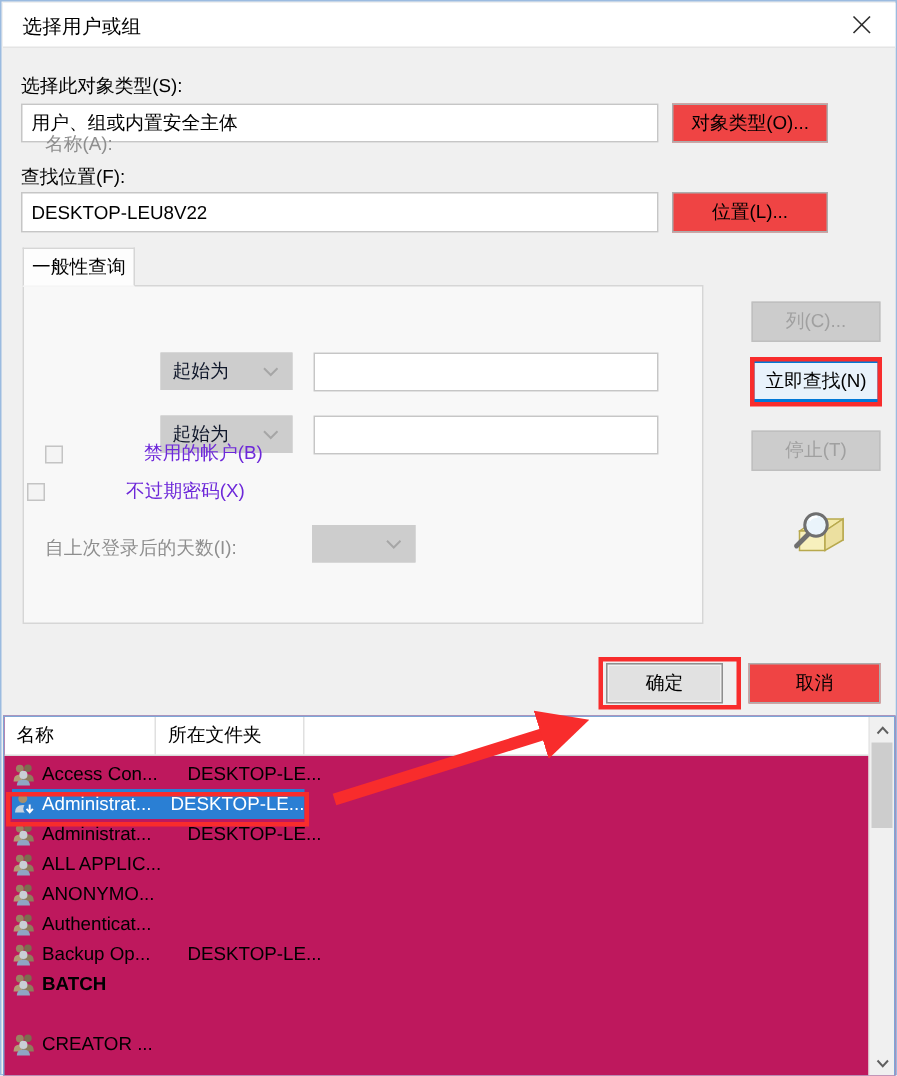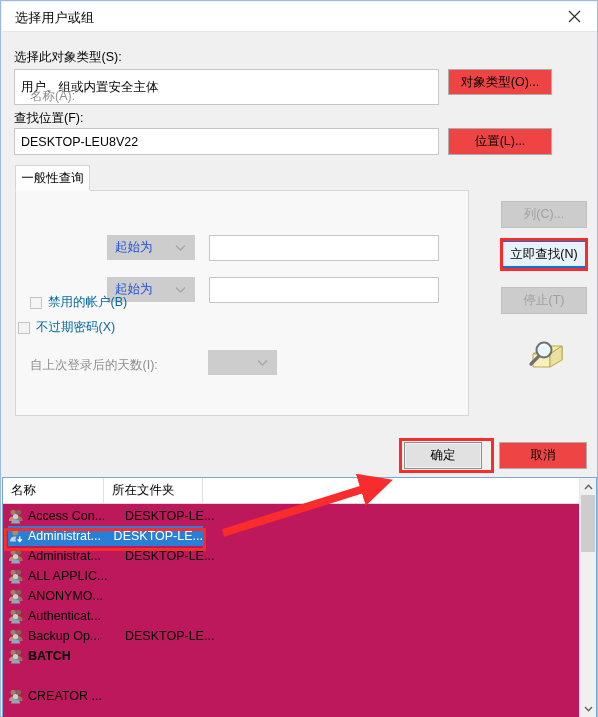--- a/index.html
+++ b/index.html
@@ -52,30 +52,30 @@
   .tab{
     position:absolute;background:#fdfdfd;border:1px solid #d6d6d6;border-bottom:1px solid #f8f8f8;
     box-sizing:border-box;font-size:12.5px;color:#000;display:flex;align-items:center;
     justify-content:center;cursor:default;white-space:nowrap;z-index:3;
   }
   
   .combo{
     position:absolute;background:#cdcdcd;border:1px solid #cdcdcd;box-sizing:border-box;
     display:flex;align-items:center;cursor:default;
   }
-  .combo .cval{font-size:12.5px;color:#1d4ed8;padding-left:7px;white-space:nowrap;}
+  .combo .cval{font-size:12.5px;color:#0f172a;padding-left:7px;white-space:nowrap;}
   .combo .chev{position:absolute;right:8px;top:50%;transform:translateY(-50%);}
   .chev svg{display:block;}
   
   .cbrow{position:absolute;display:flex;align-items:center;cursor:default;}
   .cbbox{
     width:12px;height:12px;border:1px solid #c4c4c4;background:#f4f4f4;box-sizing:border-box;
     margin-right:6px;flex:none;
   }
-  .cbtext{font-size:12.5px;color:#0369a1;white-space:nowrap;}
+  .cbtext{font-size:12.5px;color:#6d28d9;white-space:nowrap;margin-left:48px;}
   
   .searchpic{position:absolute;width:44px;height:36px;}
   
   .listbox{
     position:absolute;background:#be185d;border:1px solid #7ea6d6;box-sizing:border-box;
     overflow:hidden;
   }
   .lhead{
     position:absolute;left:0;top:0;right:0;height:26px;background:#ffffff;
     border-bottom:1px solid #d9d9d9;box-sizing:border-box;
@@ -112,21 +112,21 @@
       <svg width="13" height="13" viewBox="0 0 13 13">
         <line x1="1" y1="1" x2="12" y2="12" stroke="#2b2b2b" stroke-width="1.1"></line>
         <line x1="12" y1="1" x2="1" y2="12" stroke="#2b2b2b" stroke-width="1.1"></line>
       </svg>
     </div>
   </div>
 
   <div class="content">
 
     <div class="lbl" style="left:12px;top:17px;">选择此对象类型(S):</div>
-    <div class="txtbox" style="left:12px;top:37px;width:425px;height:36px;">用户、组或内置安全主体</div>
+    <div class="txtbox" style="left:12px;top:37px;width:425px;height:26px;">用户、组或内置安全主体</div>
     <div class="btn" style="left:446px;top:37px;width:104px;height:26px;">对象类型(O)...</div>
 
     <div class="lbl" style="left:12px;top:78px;">查找位置(F):</div>
     <div class="txtbox" style="left:12px;top:96px;width:425px;height:27px;">DESKTOP-LEU8V22</div>
     <div class="btn" style="left:446px;top:96px;width:104px;height:27px;">位置(L)...</div>
 
     <div class="tab" style="left:13px;top:133px;width:75px;height:26px;">一般性查询</div>
     <div class="groupframe" style="left:13px;top:158px;width:454px;height:226px;"></div>
 
     <div class="lbl dim" style="left:28px;top:49+0px;top:56px;">名称(A):</div>

